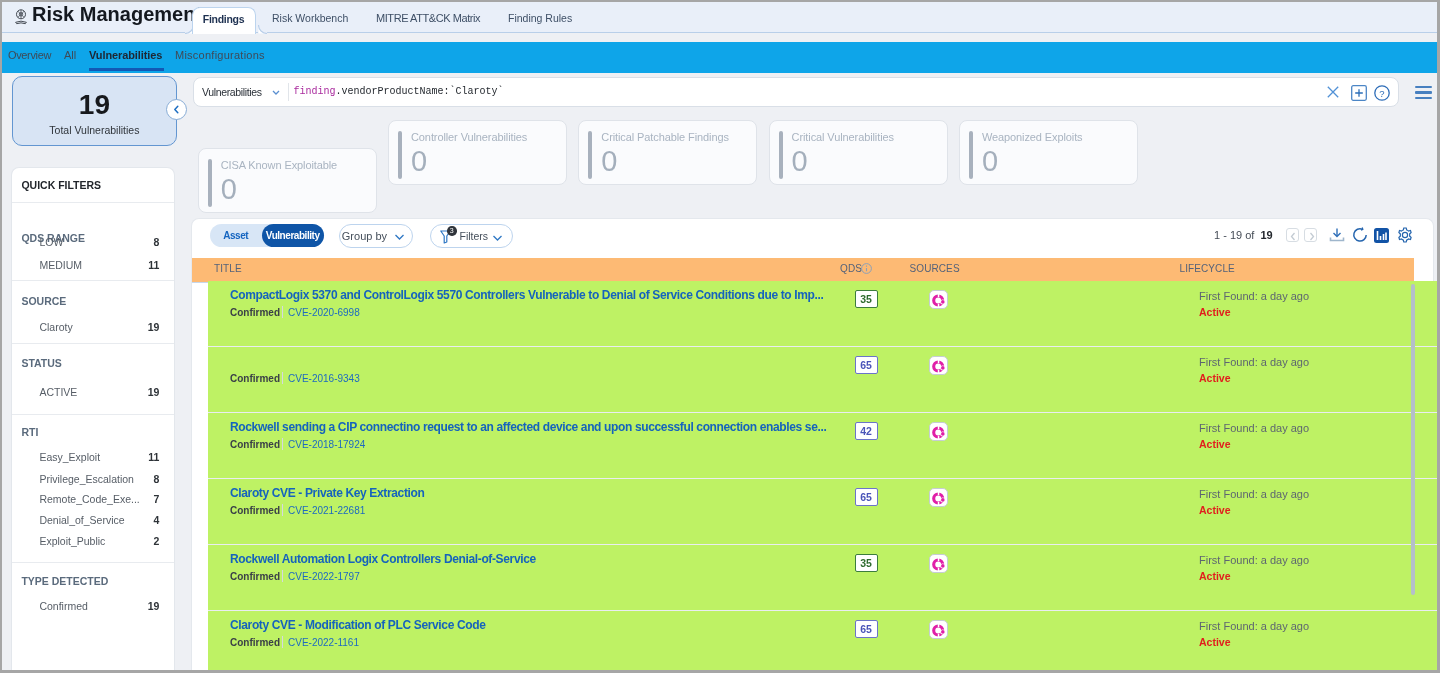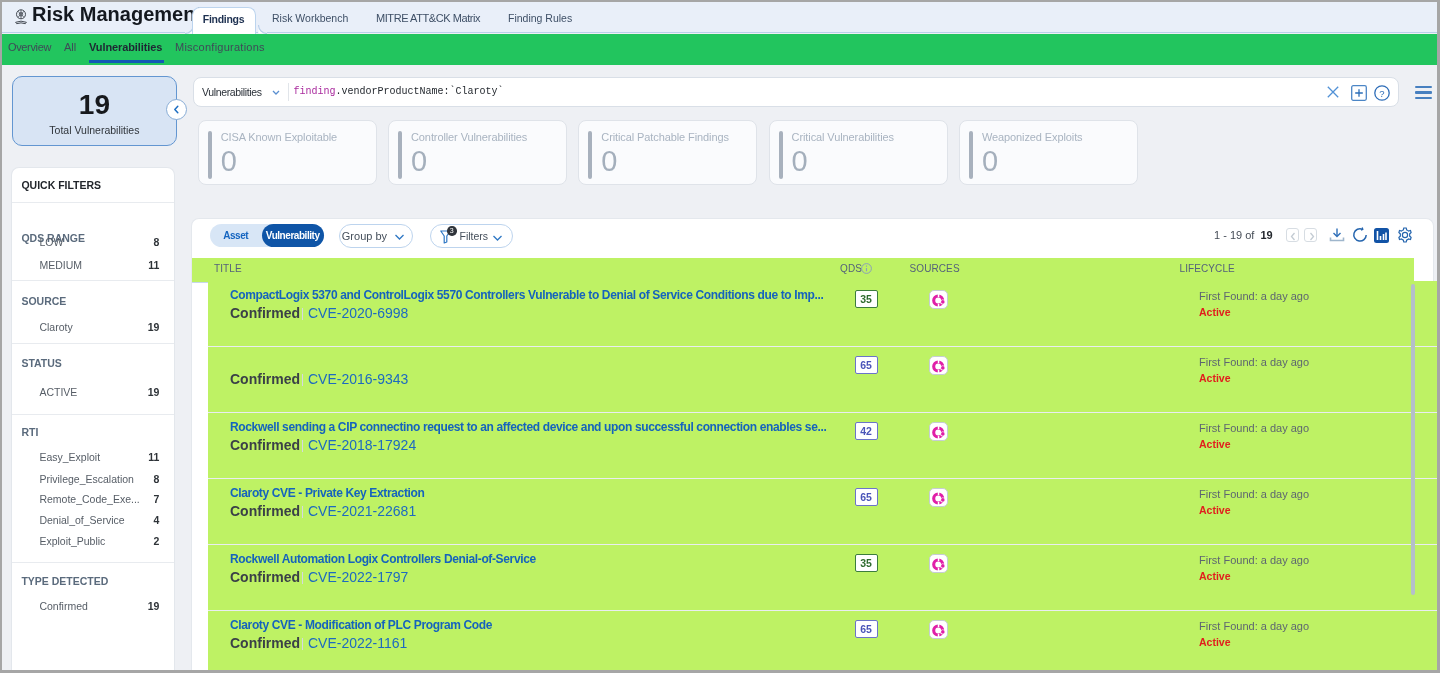--- a/index.html
+++ b/index.html
@@ -8,21 +8,21 @@
 #win { position:absolute; left:2px; top:2px; width:1435px; height:668px; background:#eef0f4; overflow:hidden; }
 .abs { position:absolute; }
 
 
 #hdr { position:absolute; left:0; top:0; width:1435px; height:31px; background:#e9eff9; border-bottom:1px solid #b9cfe9; }
 #hdr-title { position:absolute; left:30px; top:4px; font-size:20px; font-weight:bold; color:#14181f; line-height:16px; }
 #tab-active { position:absolute; left:189.5px; top:5px; width:64px; height:27px; background:#fff; border:1px solid #bcd4ee; border-bottom:none; border-radius:8px 8px 0 0; z-index:3; text-align:center; line-height:23px; font-size:10.5px; letter-spacing:-0.3px; font-weight:bold; color:#1d3050; }
 .tab { position:absolute; top:0; line-height:32px; font-size:10.5px; color:#3e4f66; white-space:nowrap; }
 
 
-#nav2 { position:absolute; left:0; top:32px; width:1435px; height:31px; background:#22c55e; }
+#nav2 { position:absolute; left:0; top:40px; width:1435px; height:31px; background:#0ea5e9; }
 .n2 { position:absolute; top:0; height:33px; line-height:26px; font-size:11px; color:#3f4a57; white-space:nowrap; }
 #nav2 .active { font-weight:bold; color:#1e2733; letter-spacing:-0.1px; }
 #nav2-under { position:absolute; left:86.8px; top:26px; width:75px; height:3px; background:#1259b5; }
 
 
 #scard { position:absolute; left:9.5px; top:73.8px; width:165.8px; height:70.5px; background:#d8e4f4; border:1.5px solid #6396d1; border-radius:10px; text-align:center; }
 #scard .big { font-size:28px; font-weight:bold; color:#17191d; margin-top:14px; line-height:28px;}
 #scard .lbl { font-size:10.5px; color:#2f343a; margin-top:5px; }
 #collapse { position:absolute; left:164px; top:97px; width:21px; height:21px; border-radius:50%; background:#fff; border:1.5px solid #88add6; z-index:4; }
 #collapse svg { position:absolute; left:5.5px; top:4.8px; }
@@ -55,26 +55,26 @@
 
 #tpanel { position:absolute; left:188.5px; top:216px; width:1243.5px; height:452px; background:#fff; border:1px solid #e4e8ed; border-radius:8px 8px 0 0; border-bottom:none; }
 #segwrap { position:absolute; left:18.2px; top:5px; width:114px; height:23px; background:#d8e6f6; border-radius:11.5px; }
 #seg-asset { position:absolute; left:0; top:0; width:52px; height:23px; line-height:23px; text-align:center; font-size:10px; letter-spacing:-0.5px; font-weight:bold; color:#1565c0; }
 #seg-vuln { position:absolute; left:52px; top:0; width:62px; height:23px; line-height:23px; text-align:center; font-size:10px; letter-spacing:-0.45px; font-weight:bold; color:#fff; background:#0f55a7; border-radius:11.5px; }
 .tbtn { position:absolute; top:4.5px; height:24px; background:#fff; border:1px solid #bdd4ee; border-radius:12.5px; font-size:11px; color:#454f5b; }
 #pgtext { position:absolute; top:10px; left:1022.5px; font-size:11px; color:#454c56; }
 .pgbox { position:absolute; top:9px; width:13.5px; height:13.5px; border:1px solid #d7dde3; border-radius:3px; background:#fff; }
 .icon { position:absolute; }
 
-#thead { position:absolute; left:0; top:38.7px; width:1222px; height:25px; background:#bef264; border-bottom:1px solid #c6d7ec;text-align:right; }
+#thead { position:absolute; left:0; top:38.7px; width:1222px; height:25px; background:#fdba74; border-bottom:1px solid #c6d7ec;text-align:right; }
 #thead span { position:absolute; top:0; line-height:21px; font-size:10px; font-weight:normal; color:#54627a; letter-spacing:0.1px; }
 
 .row { position:absolute; left:16px; width:1424px; height:66px; border-bottom:1px solid #e9edf1; background:#bef264; }
 .row .t { position:absolute; left:22.5px; top:7px; font-size:12px; letter-spacing:-0.36px; font-weight:bold; color:#1563bd; white-space:nowrap; line-height:14px; }
-.row .sub { position:absolute; left:22.5px; top:25.5px; height:14px; line-height:14px; font-size:14px; white-space:nowrap; }
+.row .sub { position:absolute; left:22.5px; top:25.5px; height:14px; line-height:14px; font-size:10px; white-space:nowrap; }
 .row .conf { font-weight:bold; color:#3a4047; }
 .row .cdiv { display:inline-block; width:1px; height:12px; background:#d4d9df; margin:0 5px -2px 2px; }
 .row .cve { color:#1d6ac0; }
 .badge { position:absolute; left:647px; top:9.8px; width:23px; height:17.5px; border-radius:2px; text-align:center; line-height:17px; font-size:10.5px; font-weight:bold; background:#fff; }
 .badge.g { border:1px solid #3c7d3c; color:#2e6b2e; }
 .badge.b { border:1px solid #6b74c9; color:#4a54b8; }
 .chip { position:absolute; left:721px; top:9.7px; width:19px; height:19px; border:1px solid #c6ccd4; border-radius:5px; background:#fff; }
 .chip svg { position:absolute; left:2.5px; top:2.5px; }
 .lc1 { position:absolute; left:991.5px; top:9.5px; font-size:11px; color:#5d6670; line-height:13px; }
 .lc2 { position:absolute; left:991.5px; top:25.5px; font-size:10.5px; font-weight:bold; color:#e11d1d; line-height:13px; }
@@ -179,21 +179,21 @@
         <circle cx="8" cy="8" r="7.2" fill="none" stroke="#2e6db8" stroke-width="1.3"></circle>
         <text x="8" y="11.6" font-size="9.5" font-family="Liberation Sans" fill="#2e6db8" text-anchor="middle">?</text>
       </svg>
   </div>
   <div id="hamb">
       <div></div>
       <div></div>
       <div></div>
     </div>
 
-  <div class="stat" style="left:195.7px;">
+  <div class="stat" style="left:195.7px;margin-top:28px;">
       <div class="bar"></div>
       <div class="lb">CISA Known Exploitable</div>
       <div class="num">0</div>
     </div>
   <div class="stat" style="left:386px;">
       <div class="bar"></div>
       <div class="lb">Controller Vulnerabilities</div>
       <div class="num">0</div>
     </div>
   <div class="stat" style="left:576.3px;">
@@ -348,21 +348,21 @@
             <rect x="5.8" y="0" width="1.5" height="3.2" fill="#fff"></rect>
             <rect x="5.8" y="9.8" width="1.5" height="3.2" fill="#fff"></rect>
             <circle cx="10.7" cy="7.9" r="2.5" fill="#fff"></circle>
             <circle cx="10.8" cy="7.9" r="1.8" fill="#e01fa8"></circle>
           </svg>
         </div>
       <div class="lc1">First Found: a day ago</div>
       <div class="lc2">Active</div>
     </div>
     <div class="row" style="top:391.7px; border-bottom:none; height:61px;">
-      <div class="t">Claroty CVE - Modification of PLC Program Code</div>
+      <div class="t">Claroty CVE - Modification of PLC Service Code</div>
       <div class="sub"><span class="conf">Confirmed</span><span class="cdiv"></span><span class="cve">CVE-2022-1161</span></div>
       <div class="badge b">65</div>
       <div class="chip">
           <svg width="13" height="13" viewBox="0 0 13 13">
             <circle cx="6.2" cy="6.5" r="4.5" fill="none" stroke="#e01fa8" stroke-width="3.1"></circle>
             <rect x="4.6" y="4.9" width="3.2" height="3.2" fill="#fff" rx="0.6"></rect>
             <rect x="5.8" y="0" width="1.5" height="3.2" fill="#fff"></rect>
             <rect x="5.8" y="9.8" width="1.5" height="3.2" fill="#fff"></rect>
             <circle cx="10.7" cy="7.9" r="2.5" fill="#fff"></circle>
             <circle cx="10.8" cy="7.9" r="1.8" fill="#e01fa8"></circle>

